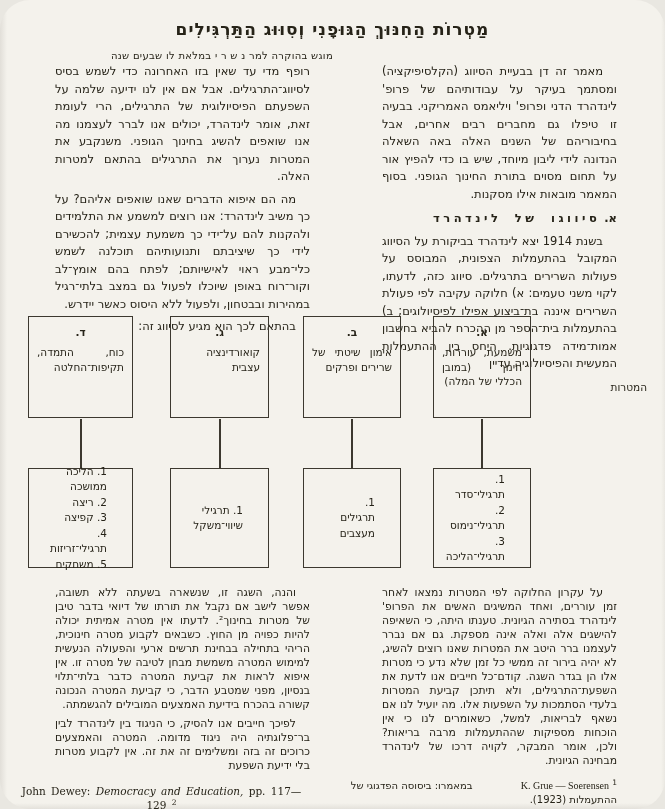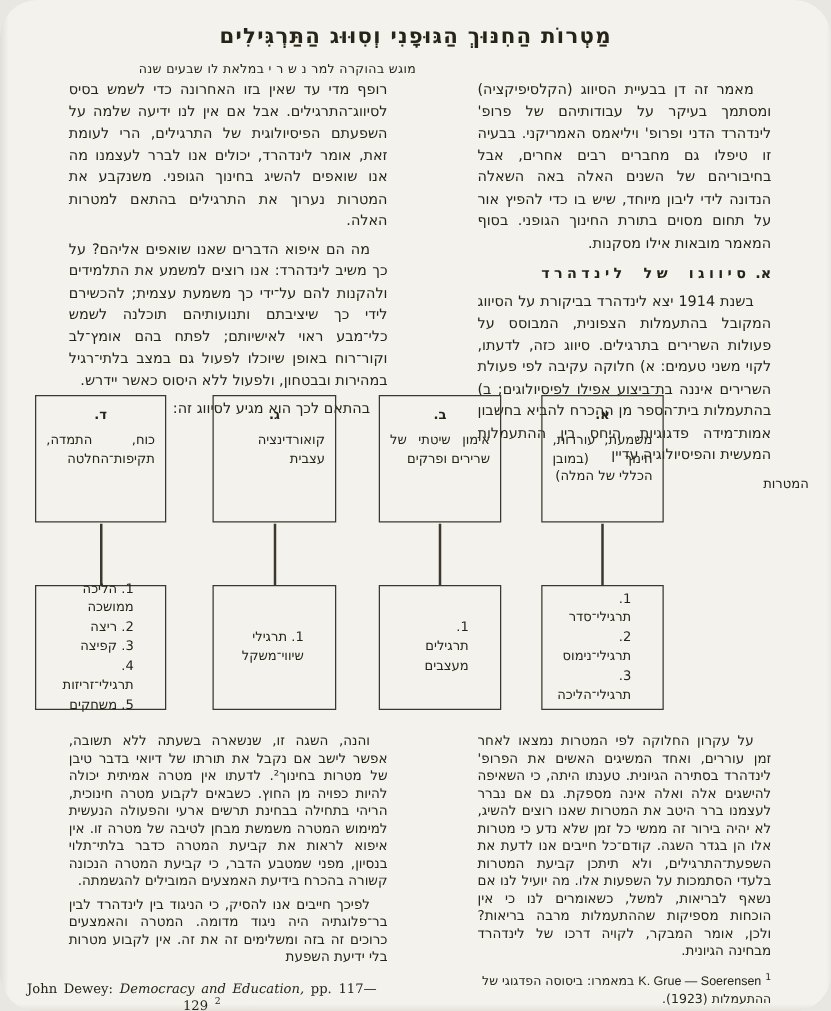--- a/index.html
+++ b/index.html
@@ -48,21 +48,21 @@
   .l0 { left:481px; } .l1 { left:351px; } .l2 { left:219px; } .l3 { left:80px; }
   .boxletter { text-align:center; font-weight:bold; margin-bottom:7px; }
   .boxgoal { text-align:justify; line-height:14.5px; }
   .exlist { white-space:pre-line; text-align:right; line-height:15.5px; }
   .goals-label { position:absolute; top:68px; right:18px; font-size:10.5px; }
   .ex-label { position:absolute; top:170px; right:52px; font-size:10.5px; line-height:14.5px; white-space:pre-line; text-align:right; }
 
   .footnote { margin-top:11px; font-size:10px; line-height:14px; }
   .fn-rtl { text-align:right; }
   .fn-ltr { direction:ltr; text-align:center; font-family:"DejaVu Serif", serif; font-size:10.5px; word-spacing:2px; }
-  .latin-serif { font-family:Liberation Sans, sans-serif; }
+  .latin-serif { font-family:Liberation Serif, serif;margin-left:45px; }
   sup { font-size:7.5px; vertical-align:super; line-height:0; }
 </style>
 </head>
 <body>
 
 <div class="page">
 
   <div class="title">מַטְרוֹת הַחִנּוּךְ הַגּוּפָנִי וְסִוּוּג הַתַּרְגִּילִים</div>
   <div class="dedication">מוגש בהוקרה למר  נ ש ר י  במלֹאת לו שבעים שנה</div>
 

